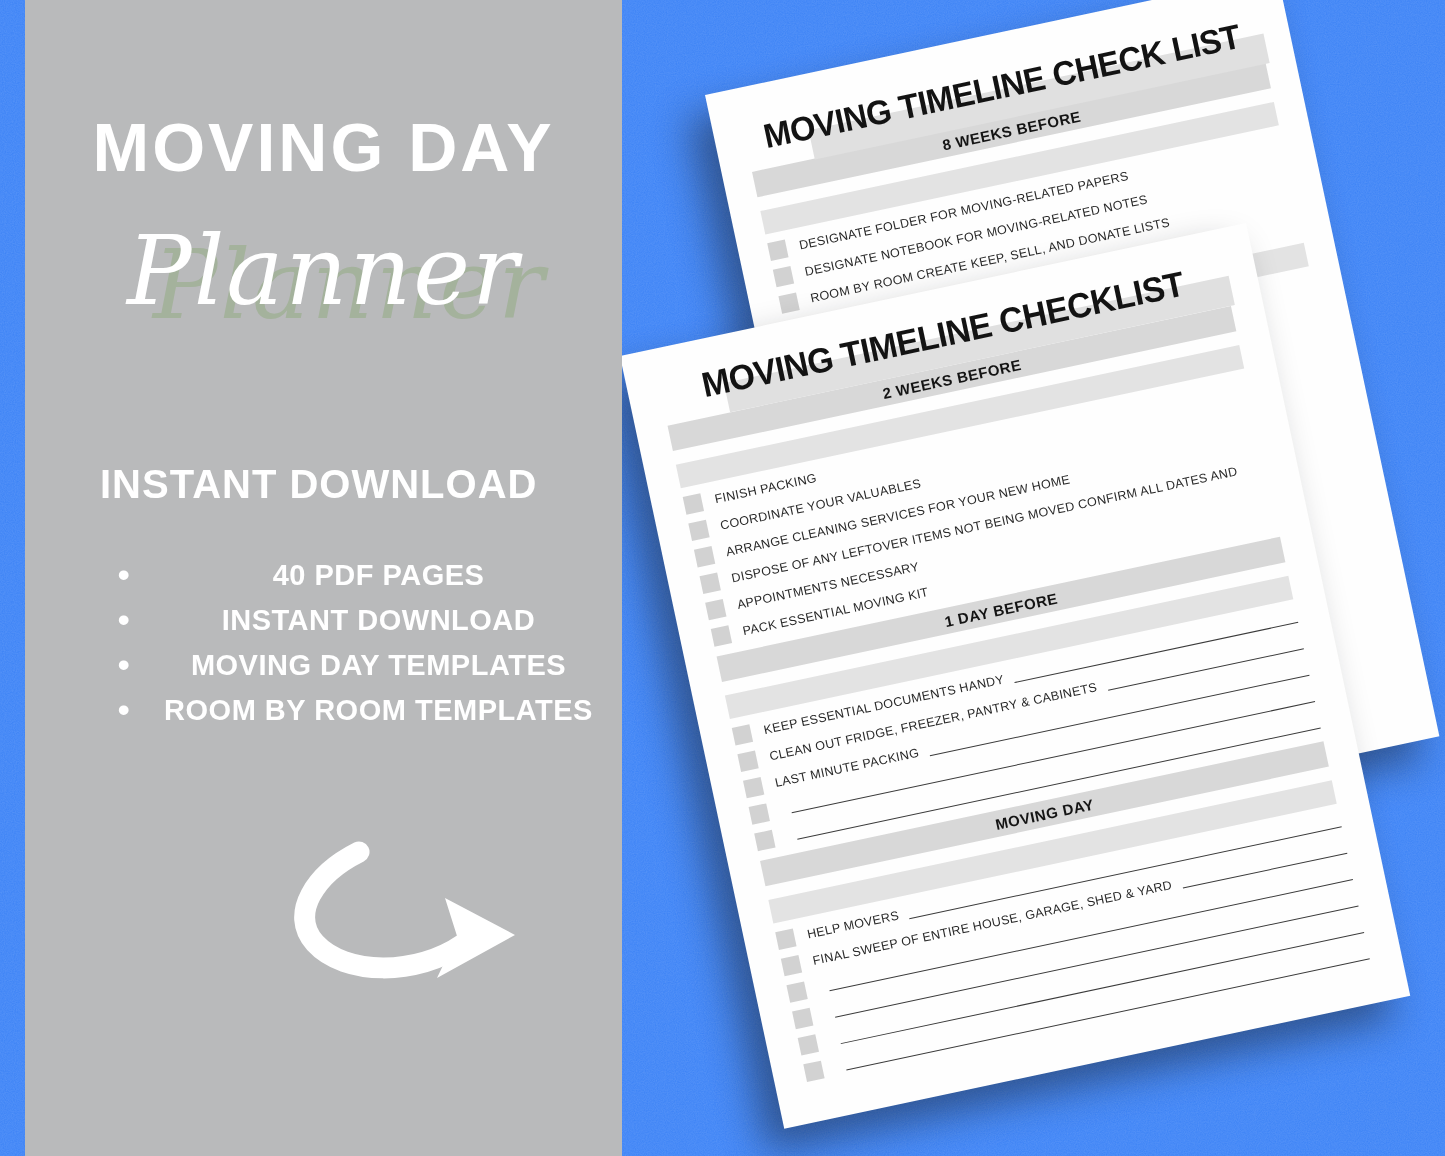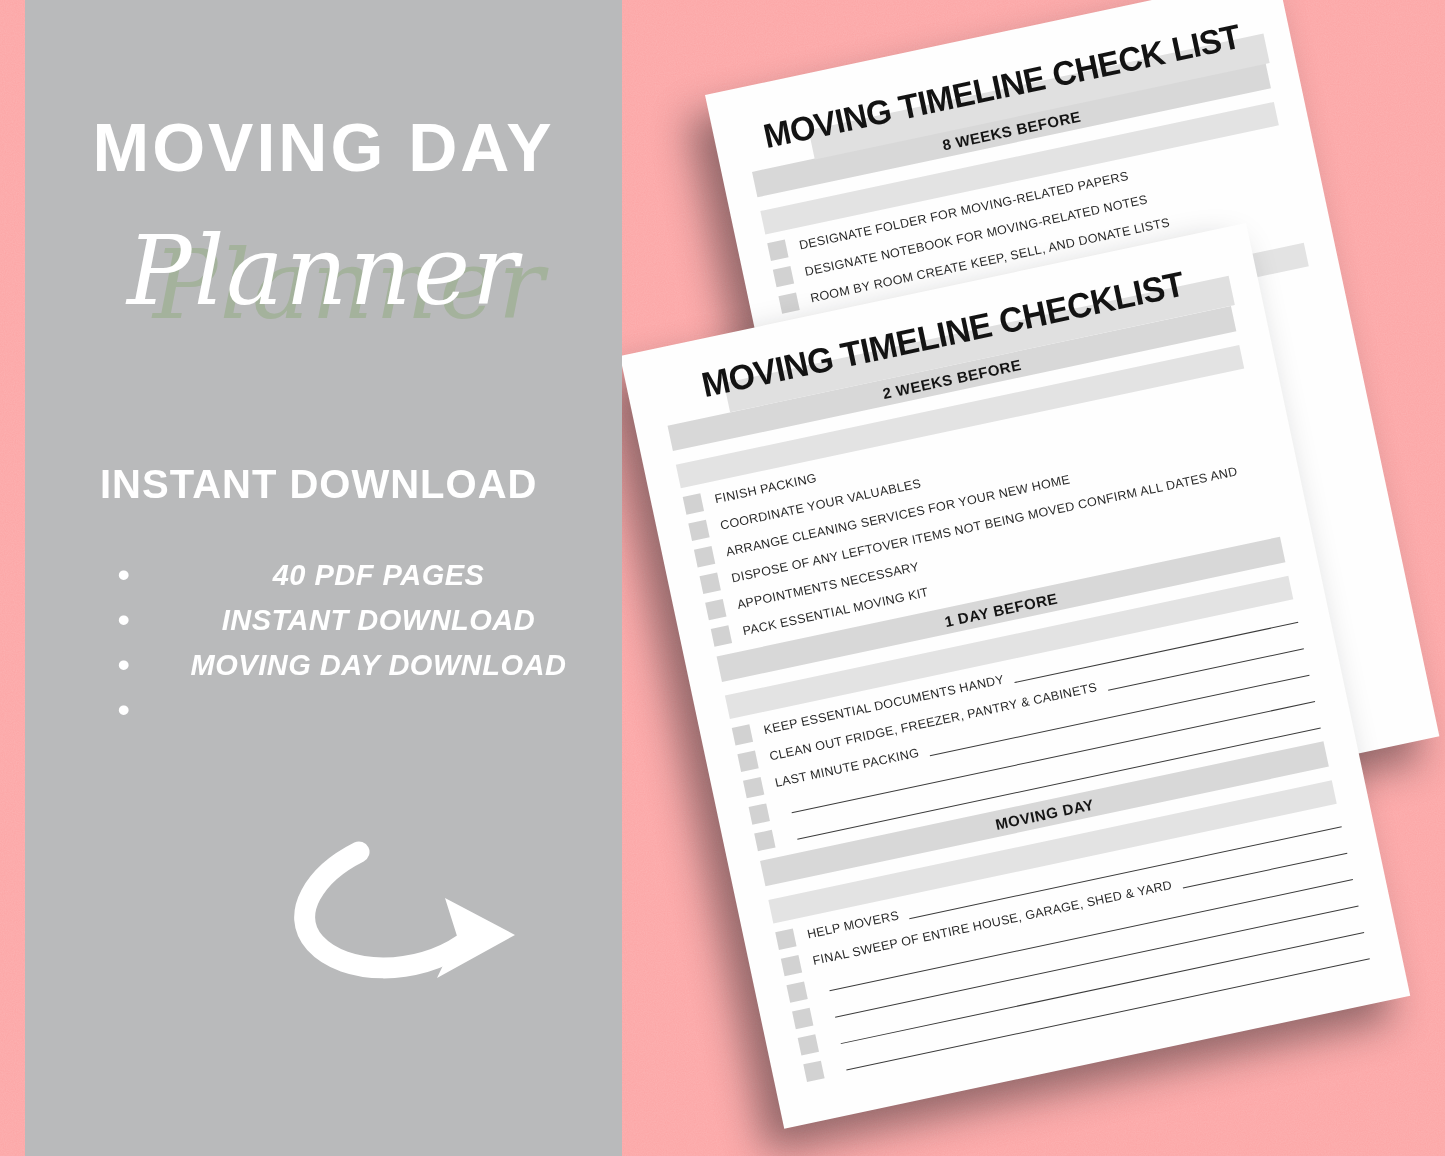--- a/index.html
+++ b/index.html
@@ -1,18 +1,18 @@
 <!DOCTYPE html>
 <html><head>
 <meta charset="utf-8">
 <style>
   html,body{margin:0;padding:0;background:#2e3033;}
   #canvas{
     position:relative;width:1445px;height:1156px;overflow:hidden;
-    background:#fca5a5;
+    background:#3b82f6;
     font-family:"Liberation Sans",sans-serif;
   }
   #noise-layer{position:absolute;inset:0;pointer-events:none;}
   
   #left-panel{
     position:absolute;left:25px;top:0;width:597px;height:1156px;
     background:#b9babb;z-index:3;
   }
   .panel-title{
     position:absolute;top:108px;left:0;width:100%;text-align:center;
@@ -32,21 +32,21 @@
   }
   .panel-bullets{
     position:absolute;top:552px;left:70px;right:18px;
     list-style:none;margin:0;padding:0;
   }
   .panel-bullets li{
     display:grid;grid-template-columns:58px 1fr;align-items:center;
     min-height:45px;color:#ffffff;font-size:29px;font-weight:700;letter-spacing:.5px;
   }
   .panel-bullets li .dot{font-size:34px;text-align:center;line-height:45px;}
-  .panel-bullets li .bl{text-align:center;line-height:42px;font-style:italic;}
+  .panel-bullets li .bl{text-align:center;line-height:42px;}
   #arrow-box{position:absolute;left:252px;top:840px;width:250px;height:175px;}
   
   .page{
     position:absolute;background:#fefefe;
     transform-origin:top left;transform:rotate(-12deg);
     box-shadow:-22px 20px 38px rgba(20,22,26,.45);
     box-sizing:border-box;
   }
   #back-page{left:705px;top:95px;width:585px;height:780px;z-index:1;padding:34px 30px 0 30px;}
   #front-page{left:620px;top:356px;width:640px;height:790px;z-index:2;padding:26px 32px 0 32px;}
@@ -102,24 +102,25 @@
       <li>
         <span class="dot">•</span>
         <span class="bl">40 PDF PAGES</span>
       </li>
       <li>
         <span class="dot">•</span>
         <span class="bl">INSTANT DOWNLOAD</span>
       </li>
       <li>
         <span class="dot">•</span>
-        <span class="bl">MOVING DAY DOWNLOAD</span>
-      </li>
-      <li>
-        <span class="dot">•</span>
+        <span class="bl">MOVING DAY TEMPLATES</span>
+      </li>
+      <li>
+        <span class="dot">•</span>
+        <span class="bl">ROOM BY ROOM TEMPLATES</span>
       </li>
     </ul>
 
     <div id="arrow-box">
       <svg width="250" height="175" viewBox="0 0 250 175" xmlns="http://www.w3.org/2000/svg">
         <path d="M 82 12 C 38 34 12 74 38 103 C 68 136 140 136 186 104" fill="none" stroke="#ffffff" stroke-width="21" stroke-linecap="round"></path>
         <path d="M 168 58 L 238 95 L 160 138 L 180 96 Z" fill="#ffffff"></path>
       </svg>
     </div>
   </div>

